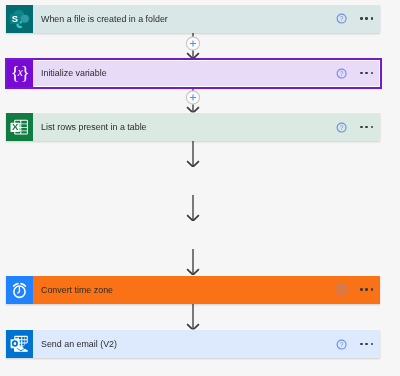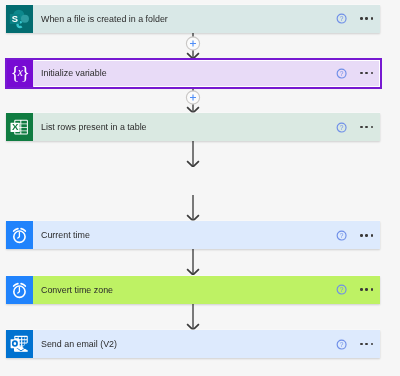--- a/index.html
+++ b/index.html
@@ -169,46 +169,21 @@
     <text x="5.65" y="8.35" font-family="'Liberation Sans',sans-serif" font-size="6.6" fill="#6f8fe8" text-anchor="middle">?</text>
   </svg>
         </div>
         <div class="dots">
           <i></i>
           <i></i>
           <i></i>
         </div>
       </div>
     </div>
-    <div class="card" style="top: 221.3px; background: rgb(221, 234, 253);">
-      <div class="inner">
-        <div class="icon">
-   <svg width="27" height="28" viewBox="0 0 27 28" aria-hidden="true">
-     <rect width="27" height="28" fill="#2083fc"></rect>
-     <path d="M7.7 10.0 A6.6 6.6 0 0 1 11.9 7.6" fill="none" stroke="#fff" stroke-width="1.7" stroke-linecap="round"></path>
-     <path d="M19.3 10.0 A6.6 6.6 0 0 0 15.1 7.6" fill="none" stroke="#fff" stroke-width="1.7" stroke-linecap="round"></path>
-     <circle cx="13.45" cy="15.7" r="5.65" fill="none" stroke="#fff" stroke-width="1.6"></circle>
-     <path d="M13.4 11.4 V15.75 L11.8 17.1" fill="none" stroke="#fff" stroke-width="1.3" stroke-linecap="round" stroke-linejoin="round"></path>
-   </svg>
-        </div>
-        <div class="title">Current time</div>
-        <div class="help">
-          <svg width="11.2" height="11.2" viewBox="0 0 11.2 11.2" aria-hidden="true">
-    <circle cx="5.6" cy="5.6" r="4.45" fill="none" stroke="#6f8fe8" stroke-width="1.15"></circle>
-    <text x="5.65" y="8.35" font-family="'Liberation Sans',sans-serif" font-size="6.6" fill="#6f8fe8" text-anchor="middle">?</text>
-  </svg>
-        </div>
-        <div class="dots">
-          <i></i>
-          <i></i>
-          <i></i>
-        </div>
-      </div>
-    </div>
-    <div class="card" style="top: 275.5px; background: #bef264;">
+    <div class="card" style="top: 275.5px; background: #f97316;">
       <div class="inner">
         <div class="icon">
    <svg width="27" height="28" viewBox="0 0 27 28" aria-hidden="true">
      <rect width="27" height="28" fill="#2083fc"></rect>
      <path d="M7.7 10.0 A6.6 6.6 0 0 1 11.9 7.6" fill="none" stroke="#fff" stroke-width="1.7" stroke-linecap="round"></path>
      <path d="M19.3 10.0 A6.6 6.6 0 0 0 15.1 7.6" fill="none" stroke="#fff" stroke-width="1.7" stroke-linecap="round"></path>
      <circle cx="13.45" cy="15.7" r="5.65" fill="none" stroke="#fff" stroke-width="1.6"></circle>
      <path d="M13.4 11.4 V15.75 L11.8 17.1" fill="none" stroke="#fff" stroke-width="1.3" stroke-linecap="round" stroke-linejoin="round"></path>
    </svg>
         </div>

